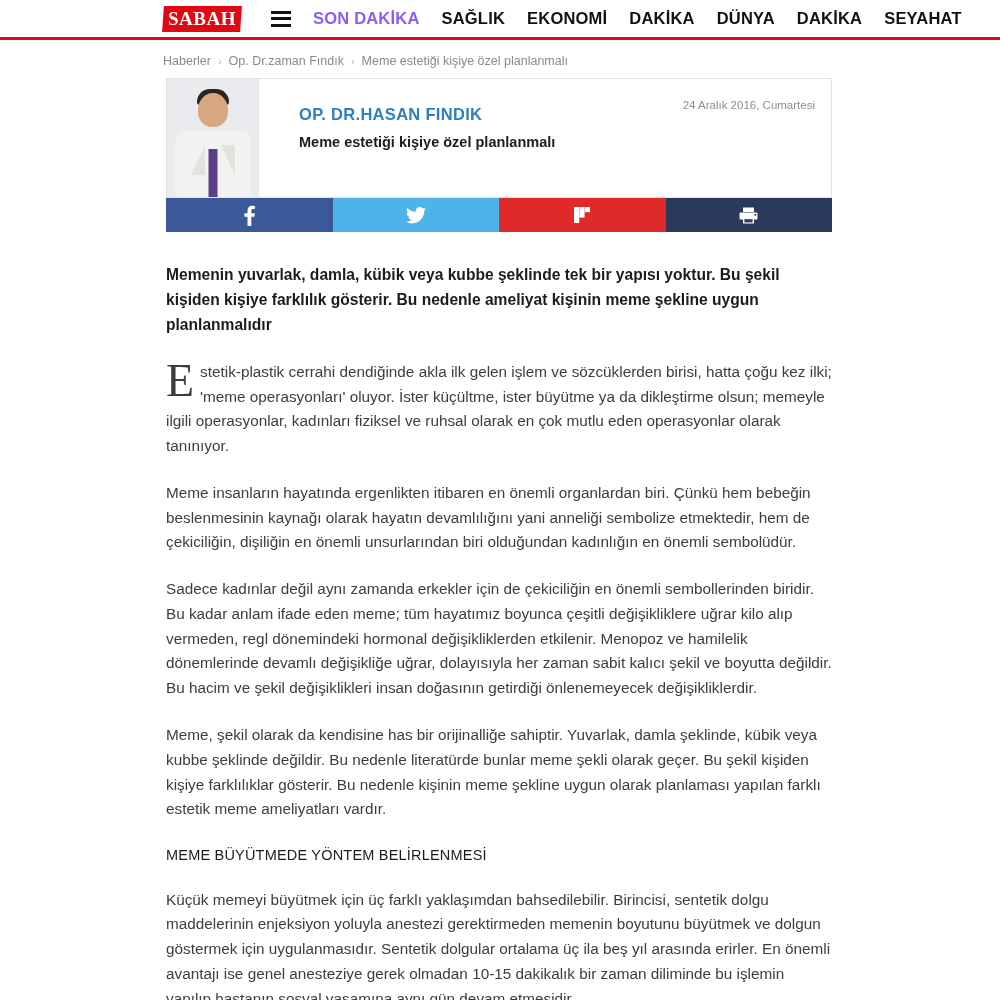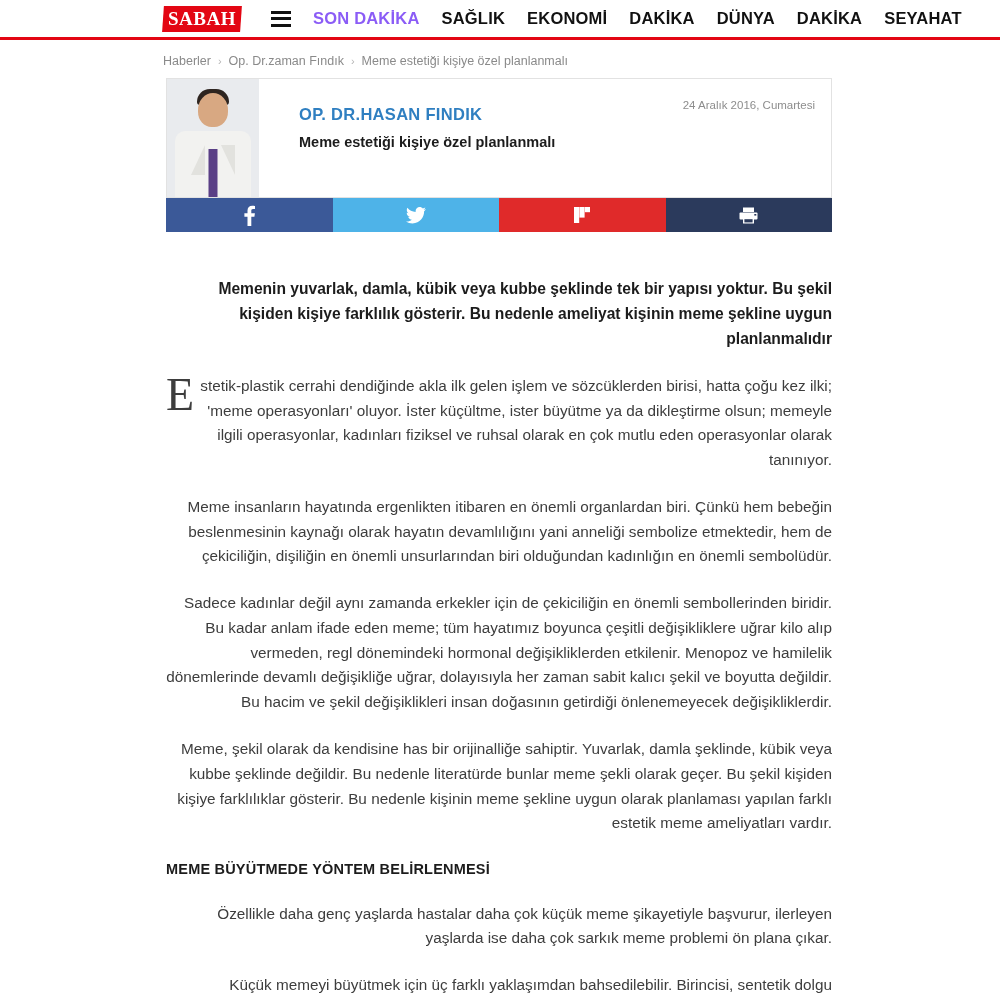--- a/index.html
+++ b/index.html
@@ -210,33 +210,33 @@
     line-height: 1.62;
     color: #3d3d3d;
   }
   .lead {
     font-weight: bold;
     color: #1c1c1c;
     font-size: 15.6px;
     line-height: 1.6;
     margin: 0 0 26px 0;
   }
-  .article-body p { margin: 17px 0 22px 0; text-align: right; }
+  .article-body p { margin: 3px 0 22px 0; }
   .dropcap::first-letter {
     float: left;
     font-size: 46px;
     line-height: 38px;
     font-weight: normal;
     padding: 2px 6px 0 0;
     color: #3d3d3d;
     font-family: "Liberation Serif", serif;
   }
   h2.section-title {
     font-size: 14.5px;
-    font-weight: bold;
+    font-weight: normal;
     color: #1c1c1c;
     margin: 4px 0 20px 0;
     letter-spacing: 0.2px;
   }
 </style>
 </head>
 <body>
 
 <div class="site-header">
   <div class="logo">
@@ -313,17 +313,16 @@
     </div>
   </div>
 
   <div class="article-body">
     <p class="lead">Memenin yuvarlak, damla, kübik veya kubbe şeklinde tek bir yapısı yoktur. Bu şekil kişiden kişiye farklılık gösterir. Bu nedenle ameliyat kişinin meme şekline uygun planlanmalıdır</p>
     <p class="dropcap">Estetik-plastik cerrahi dendiğinde akla ilk gelen işlem ve sözcüklerden birisi, hatta çoğu kez ilki; 'meme operasyonları' oluyor. İster küçültme, ister büyütme ya da dikleştirme olsun; memeyle ilgili operasyonlar, kadınları fiziksel ve ruhsal olarak en çok mutlu eden operasyonlar olarak tanınıyor.</p>
     <p>Meme insanların hayatında ergenlikten itibaren en önemli organlardan biri. Çünkü hem bebeğin beslenmesinin kaynağı olarak hayatın devamlılığını yani anneliği sembolize etmektedir, hem de çekiciliğin, dişiliğin en önemli unsurlarından biri olduğundan kadınlığın en önemli sembolüdür.</p>
     <p>Sadece kadınlar değil aynı zamanda erkekler için de çekiciliğin en önemli sembollerinden biridir. Bu kadar anlam ifade eden meme; tüm hayatımız boyunca çeşitli değişikliklere uğrar kilo alıp vermeden, regl dönemindeki hormonal değişikliklerden etkilenir. Menopoz ve hamilelik dönemlerinde devamlı değişikliğe uğrar, dolayısıyla her zaman sabit kalıcı şekil ve boyutta değildir. Bu hacim ve şekil değişiklikleri insan doğasının getirdiği önlenemeyecek değişikliklerdir.</p>
     <p>Meme, şekil olarak da kendisine has bir orijinalliğe sahiptir. Yuvarlak, damla şeklinde, kübik veya kubbe şeklinde değildir. Bu nedenle literatürde bunlar meme şekli olarak geçer. Bu şekil kişiden kişiye farklılıklar gösterir. Bu nedenle kişinin meme şekline uygun olarak planlaması yapılan farklı estetik meme ameliyatları vardır.</p>
     <h2 class="section-title">MEME BÜYÜTMEDE YÖNTEM BELİRLENMESİ</h2>
-    <p>Özellikle daha genç yaşlarda hastalar daha çok küçük meme şikayetiyle başvurur, ilerleyen yaşlarda ise daha çok sarkık meme problemi ön plana çıkar.</p>
     <p>Küçük memeyi büyütmek için üç farklı yaklaşımdan bahsedilebilir. Birincisi, sentetik dolgu maddelerinin enjeksiyon yoluyla anestezi gerektirmeden memenin boyutunu büyütmek ve dolgun göstermek için uygulanmasıdır. Sentetik dolgular ortalama üç ila beş yıl arasında erirler. En önemli avantajı ise genel anesteziye gerek olmadan 10-15 dakikalık bir zaman diliminde bu işlemin yapılıp hastanın sosyal yaşamına aynı gün devam etmesidir.</p>
   </div>
 
 </div>
 
 </body></html>

